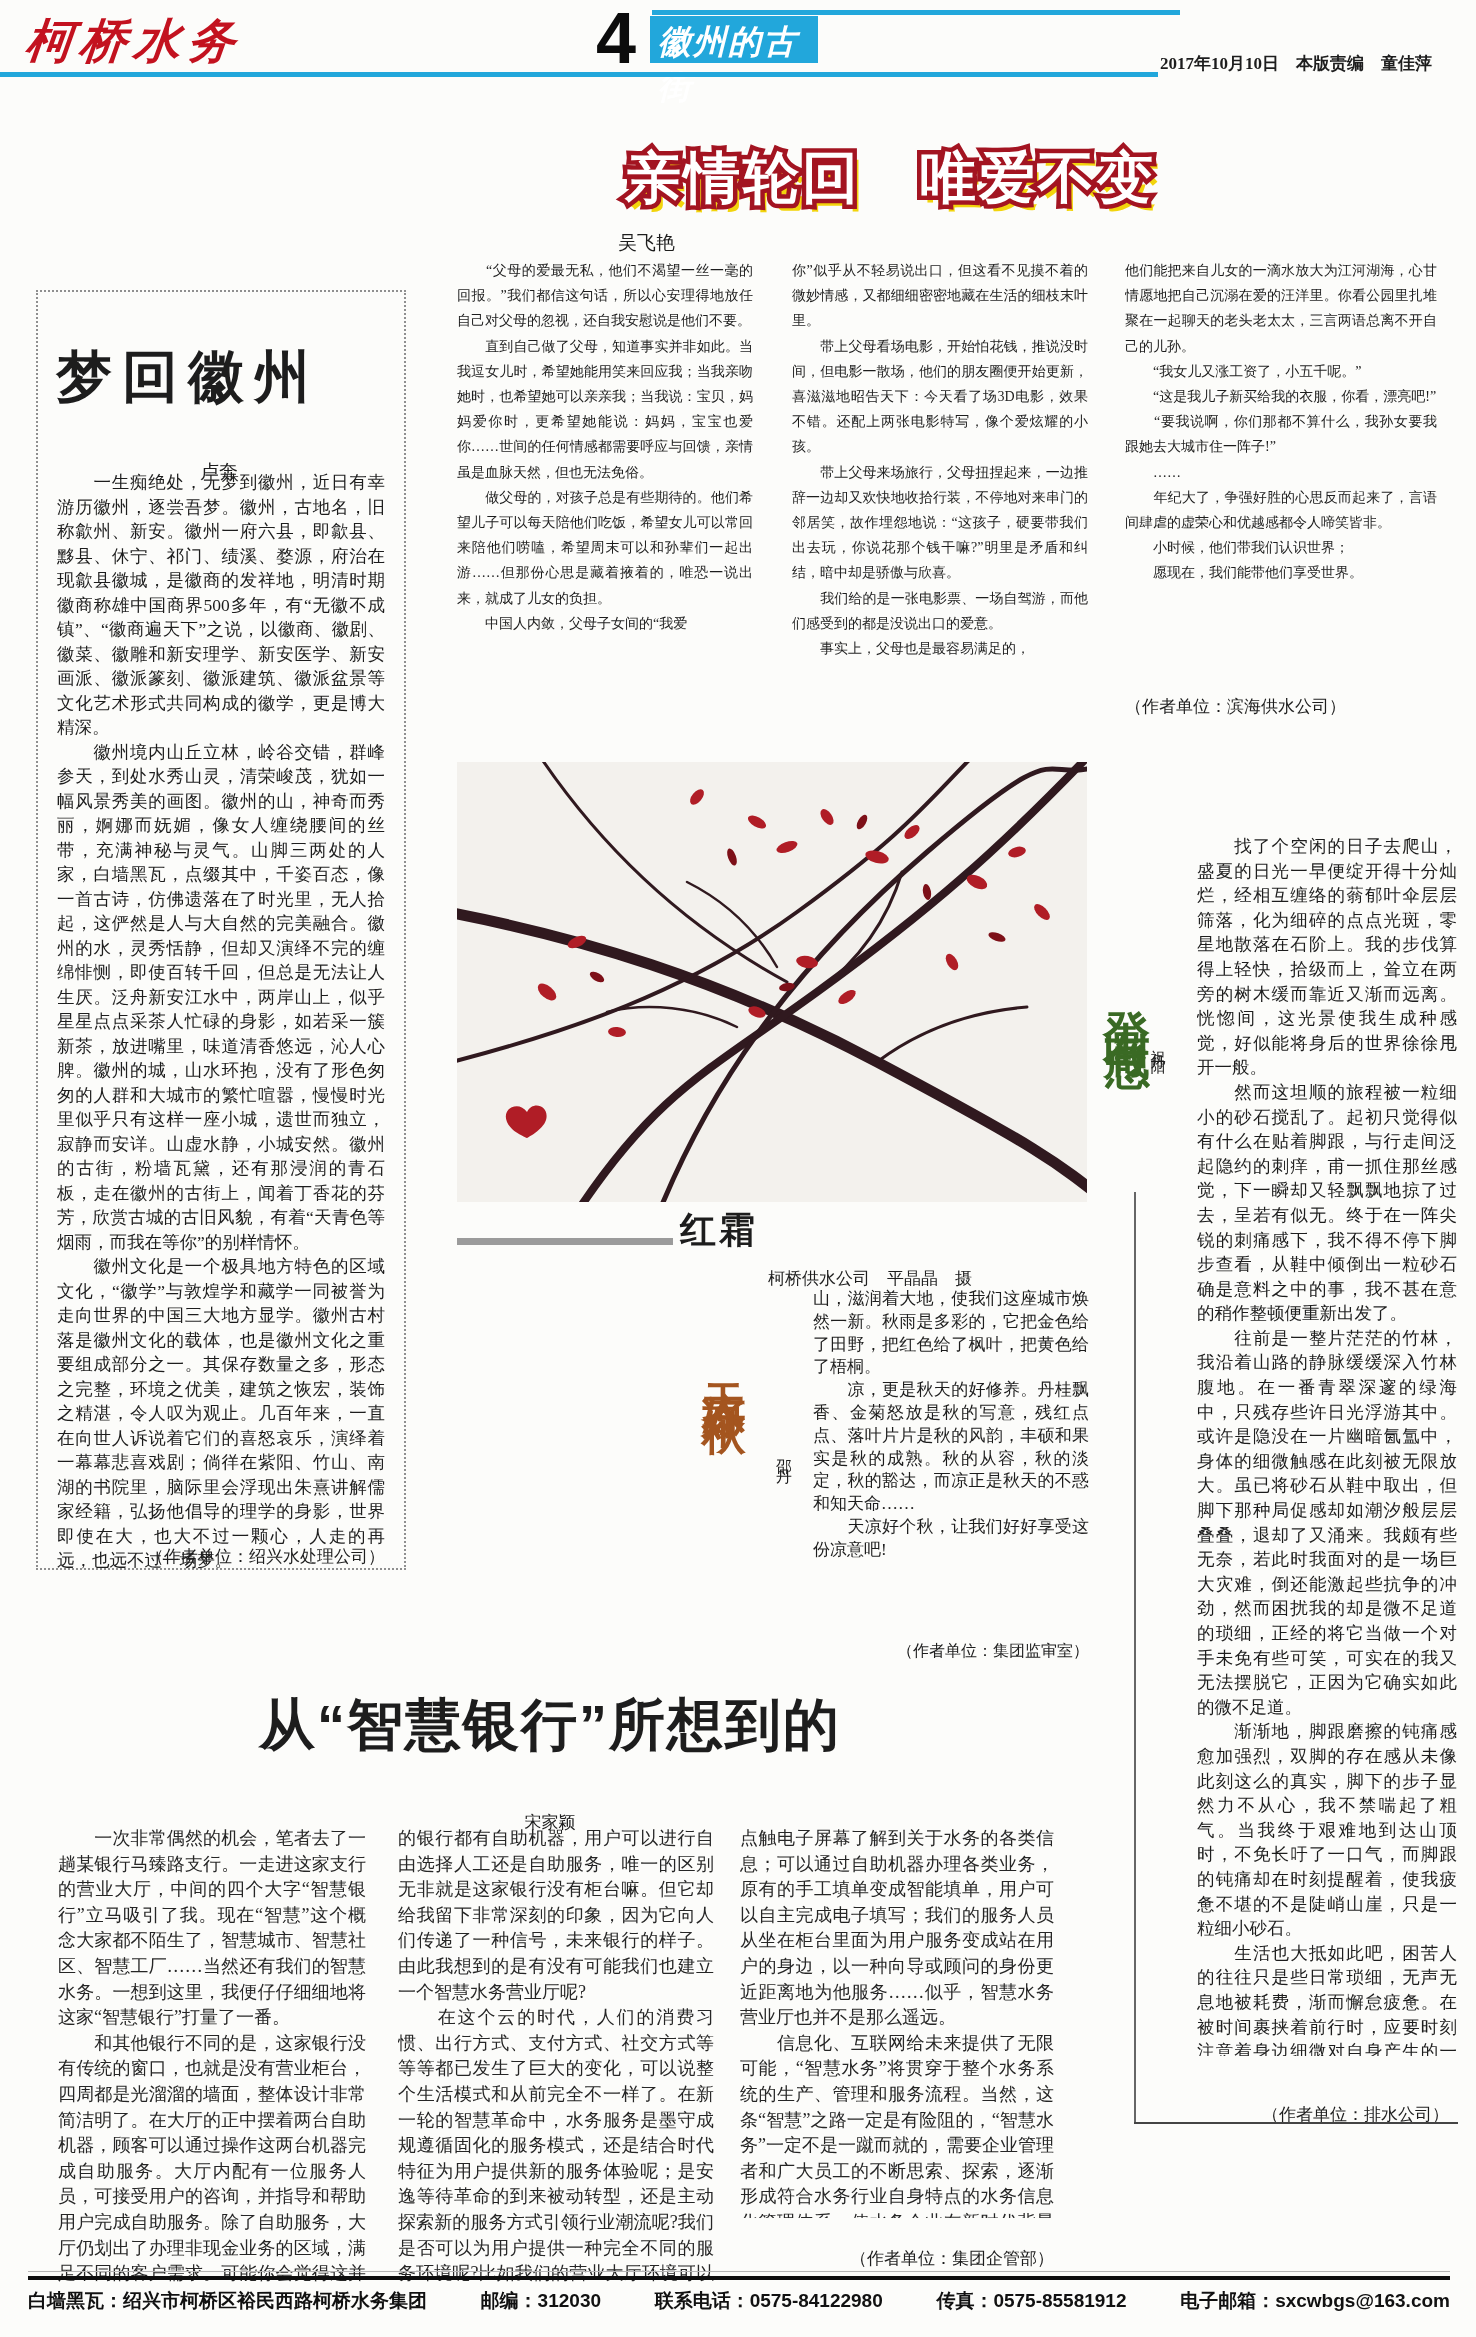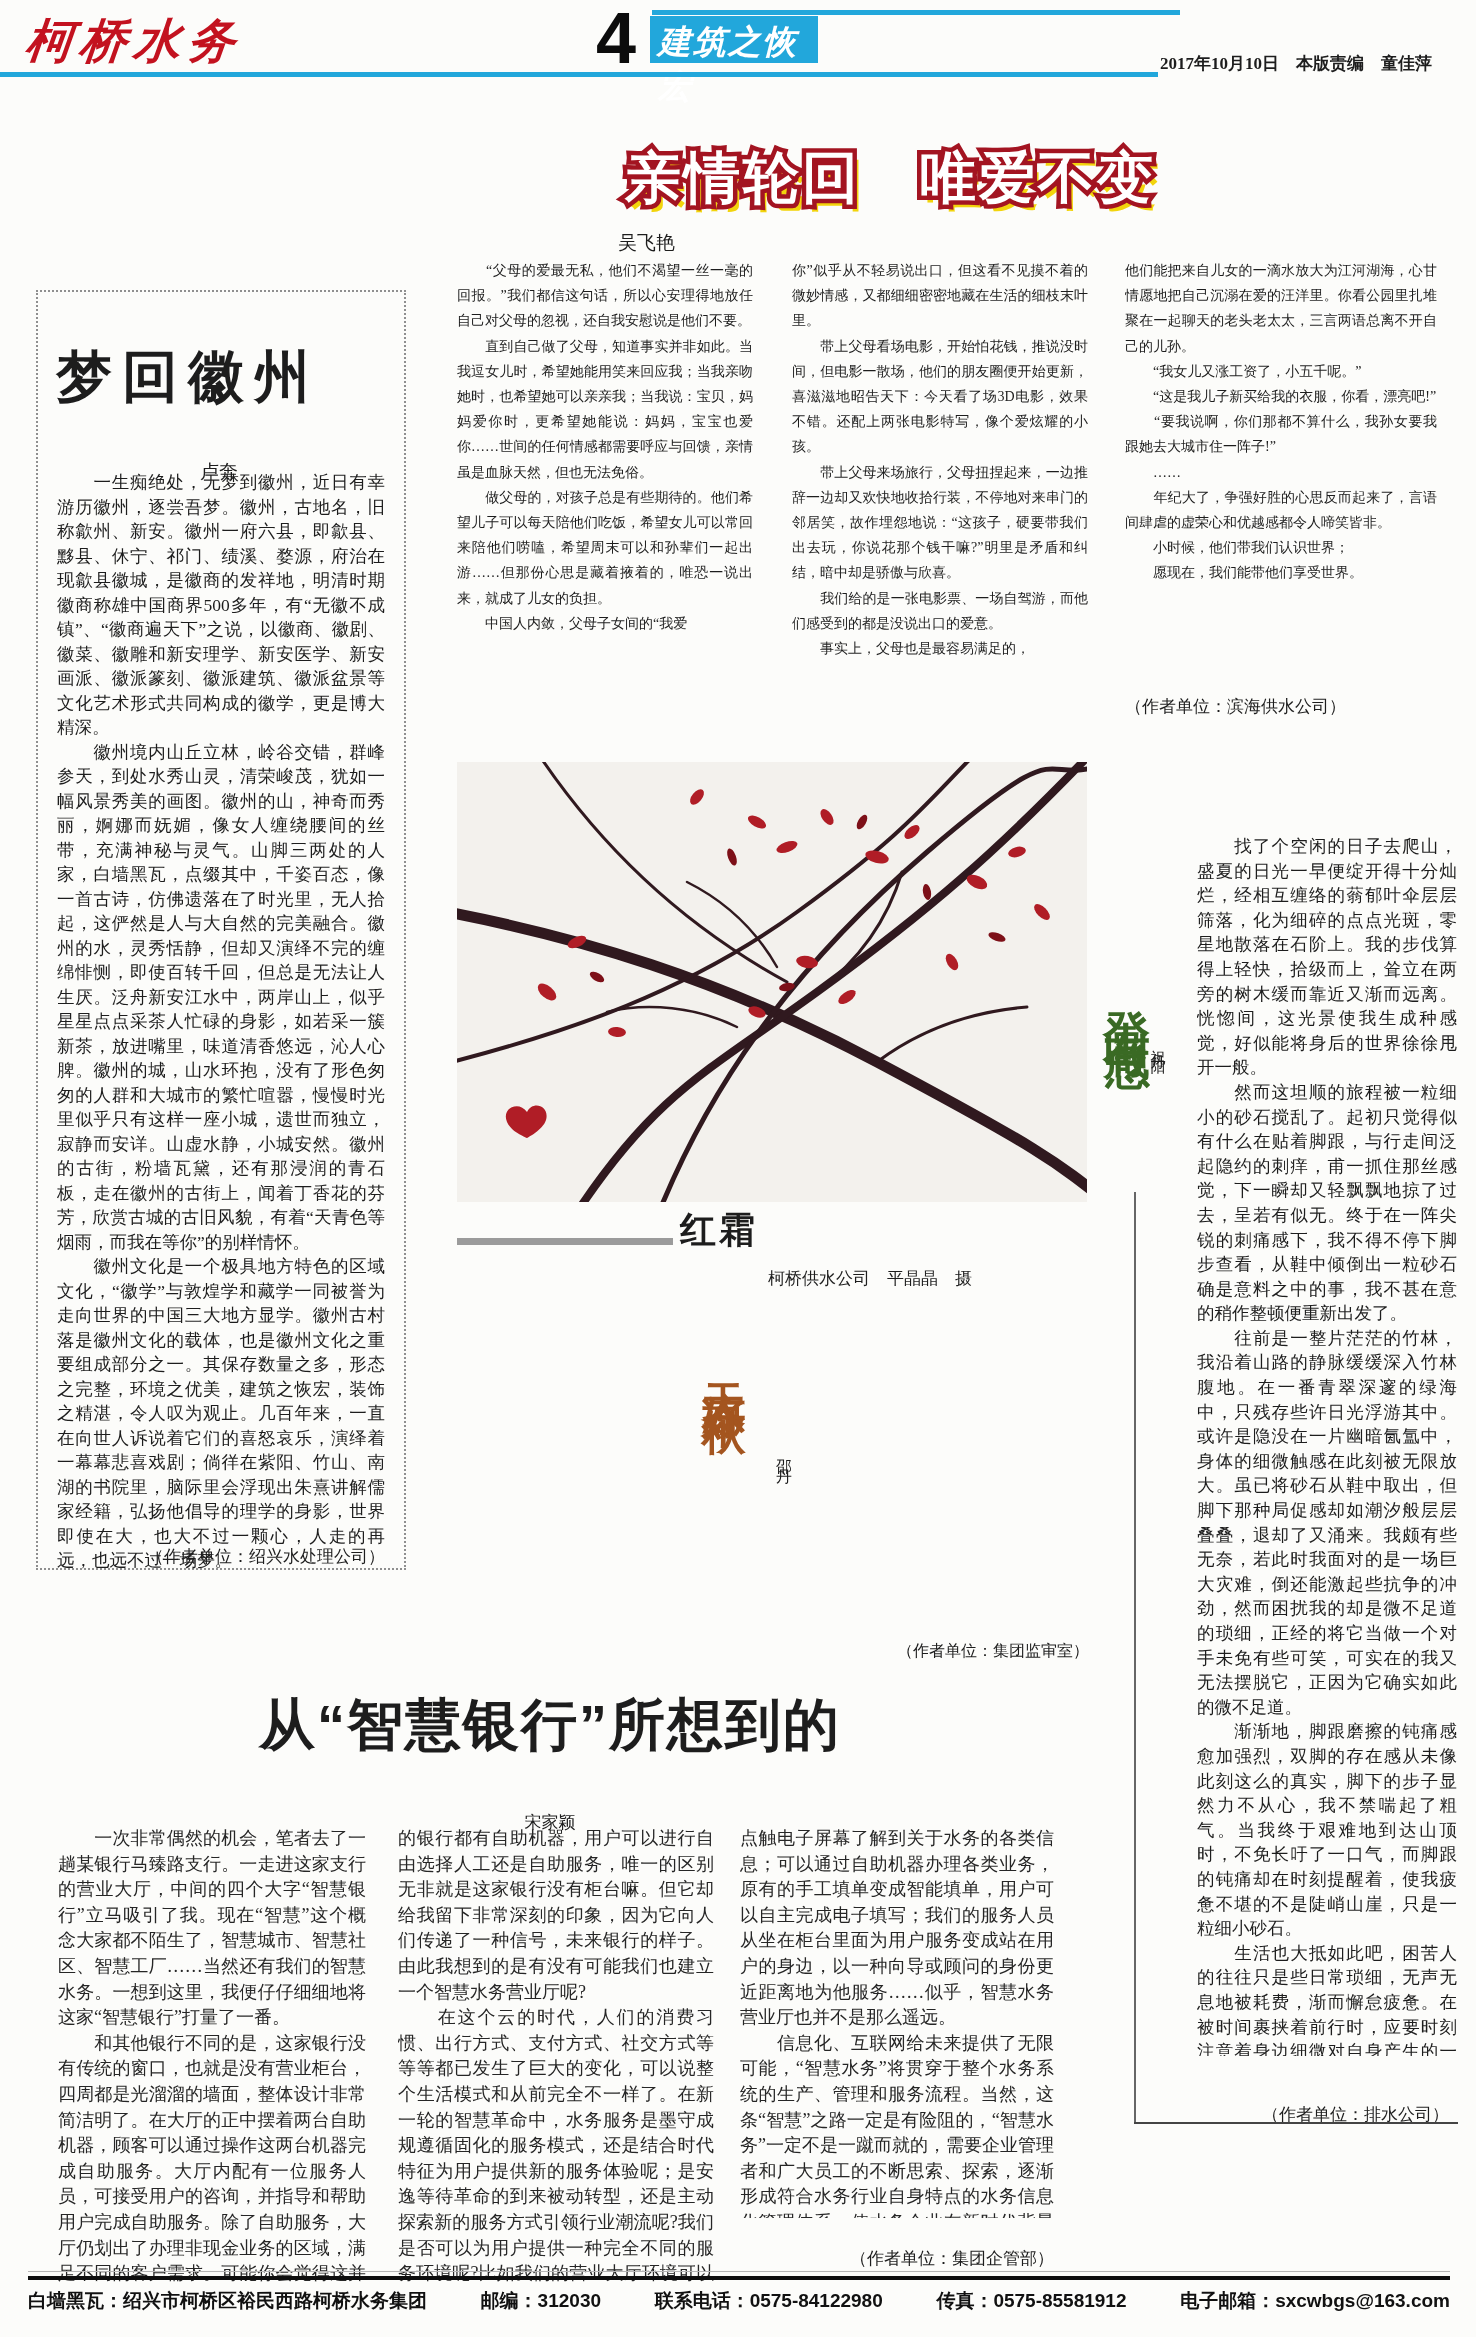--- a/index.html
+++ b/index.html
@@ -70,21 +70,21 @@
 </style>
 </head>
 <body>
 
 <div id="page">
 
   <div class="abs" id="masthead">柯桥水务</div>
   <div class="abs cyan" id="rule-top"></div>
   <div class="abs" id="page-num">4</div>
   <div class="abs cyan" id="section-badge">
-    <span>建筑之恢宏</span>
+    <span>徽州的古街</span>
   </div>
   <div class="abs cyan" id="rule-bot"></div>
   <div class="abs" id="date-editor">2017年10月10日　本版责编　童佳萍</div>
 
   <div class="abs hl" id="hl-stroke">亲情轮回　唯爱不变</div>
   <div class="abs hl" id="hl-fill">亲情轮回　唯爱不变</div>
   <div class="abs" id="hl-byline">吴飞艳</div>
 
   <div class="abs" id="dream-box"></div>
   <div class="abs" id="dream-title">梦回徽州</div>
@@ -154,20 +154,23 @@
         <ellipse cx="470" cy="130" rx="8" ry="4" transform="rotate(80 470 130)"></ellipse>
       </g>
     </svg>
   </div>
   <div class="abs" id="cap-bar"></div>
   <div class="abs" id="cap-title">红霜</div>
   <div class="abs kai" id="cap-credit">柯桥供水公司　平晶晶　摄</div>
 
   <div class="abs vert" id="aut-title">天凉好个秋</div>
   <div class="abs vert" id="aut-byline">邵丹</div>
+  <div class="abs jt" id="aut-c2">山，滋润着大地，使我们这座城市焕然一新。秋雨是多彩的，它把金色给了田野，把红色给了枫叶，把黄色给了梧桐。
+　　凉，更是秋天的好修养。丹桂飘香、金菊怒放是秋的写意，残红点点、落叶片片是秋的风韵，丰硕和果实是秋的成熟。秋的从容，秋的淡定，秋的豁达，而凉正是秋天的不惑和知天命……
+　　天凉好个秋，让我们好好享受这份凉意吧!</div>
   <div class="abs kai" id="aut-unit">（作者单位：集团监审室）</div>
 
   <div class="abs vert" id="climb-title">登山有感</div>
   <div class="abs vert" id="climb-byline">祝丹阳</div>
   <div class="abs jt" id="climb-body">　　找了个空闲的日子去爬山，盛夏的日光一早便绽开得十分灿烂，经相互缠络的蓊郁叶伞层层筛落，化为细碎的点点光斑，零星地散落在石阶上。我的步伐算得上轻快，拾级而上，耸立在两旁的树木缓而靠近又渐而远离。恍惚间，这光景使我生成种感觉，好似能将身后的世界徐徐甩开一般。
 　　然而这坦顺的旅程被一粒细小的砂石搅乱了。起初只觉得似有什么在贴着脚跟，与行走间泛起隐约的刺痒，甫一抓住那丝感觉，下一瞬却又轻飘飘地掠了过去，呈若有似无。终于在一阵尖锐的刺痛感下，我不得不停下脚步查看，从鞋中倾倒出一粒砂石确是意料之中的事，我不甚在意的稍作整顿便重新出发了。
 　　往前是一整片茫茫的竹林，我沿着山路的静脉缓缓深入竹林腹地。在一番青翠深邃的绿海中，只残存些许日光浮游其中。或许是隐没在一片幽暗氤氲中，身体的细微触感在此刻被无限放大。虽已将砂石从鞋中取出，但脚下那种局促感却如潮汐般层层叠叠，退却了又涌来。我颇有些无奈，若此时我面对的是一场巨大灾难，倒还能激起些抗争的冲劲，然而困扰我的却是微不足道的琐细，正经的将它当做一个对手未免有些可笑，可实在的我又无法摆脱它，正因为它确实如此的微不足道。
 　　渐渐地，脚跟磨擦的钝痛感愈加强烈，双脚的存在感从未像此刻这么的真实，脚下的步子显然力不从心，我不禁喘起了粗气。当我终于艰难地到达山顶时，不免长吁了一口气，而脚跟的钝痛却在时刻提醒着，使我疲惫不堪的不是陡峭山崖，只是一粒细小砂石。
 　　生活也大抵如此吧，困苦人的往往只是些日常琐细，无声无息地被耗费，渐而懈怠疲惫。在被时间裹挟着前行时，应要时刻注意着身边细微对自身产生的一点一滴的影响，因为只有如此才不至于无知觉的陷入逼仄境地，只有借此才能更端重地享有生活。</div>
   <div class="abs kai" id="climb-unit">（作者单位：排水公司）</div>

